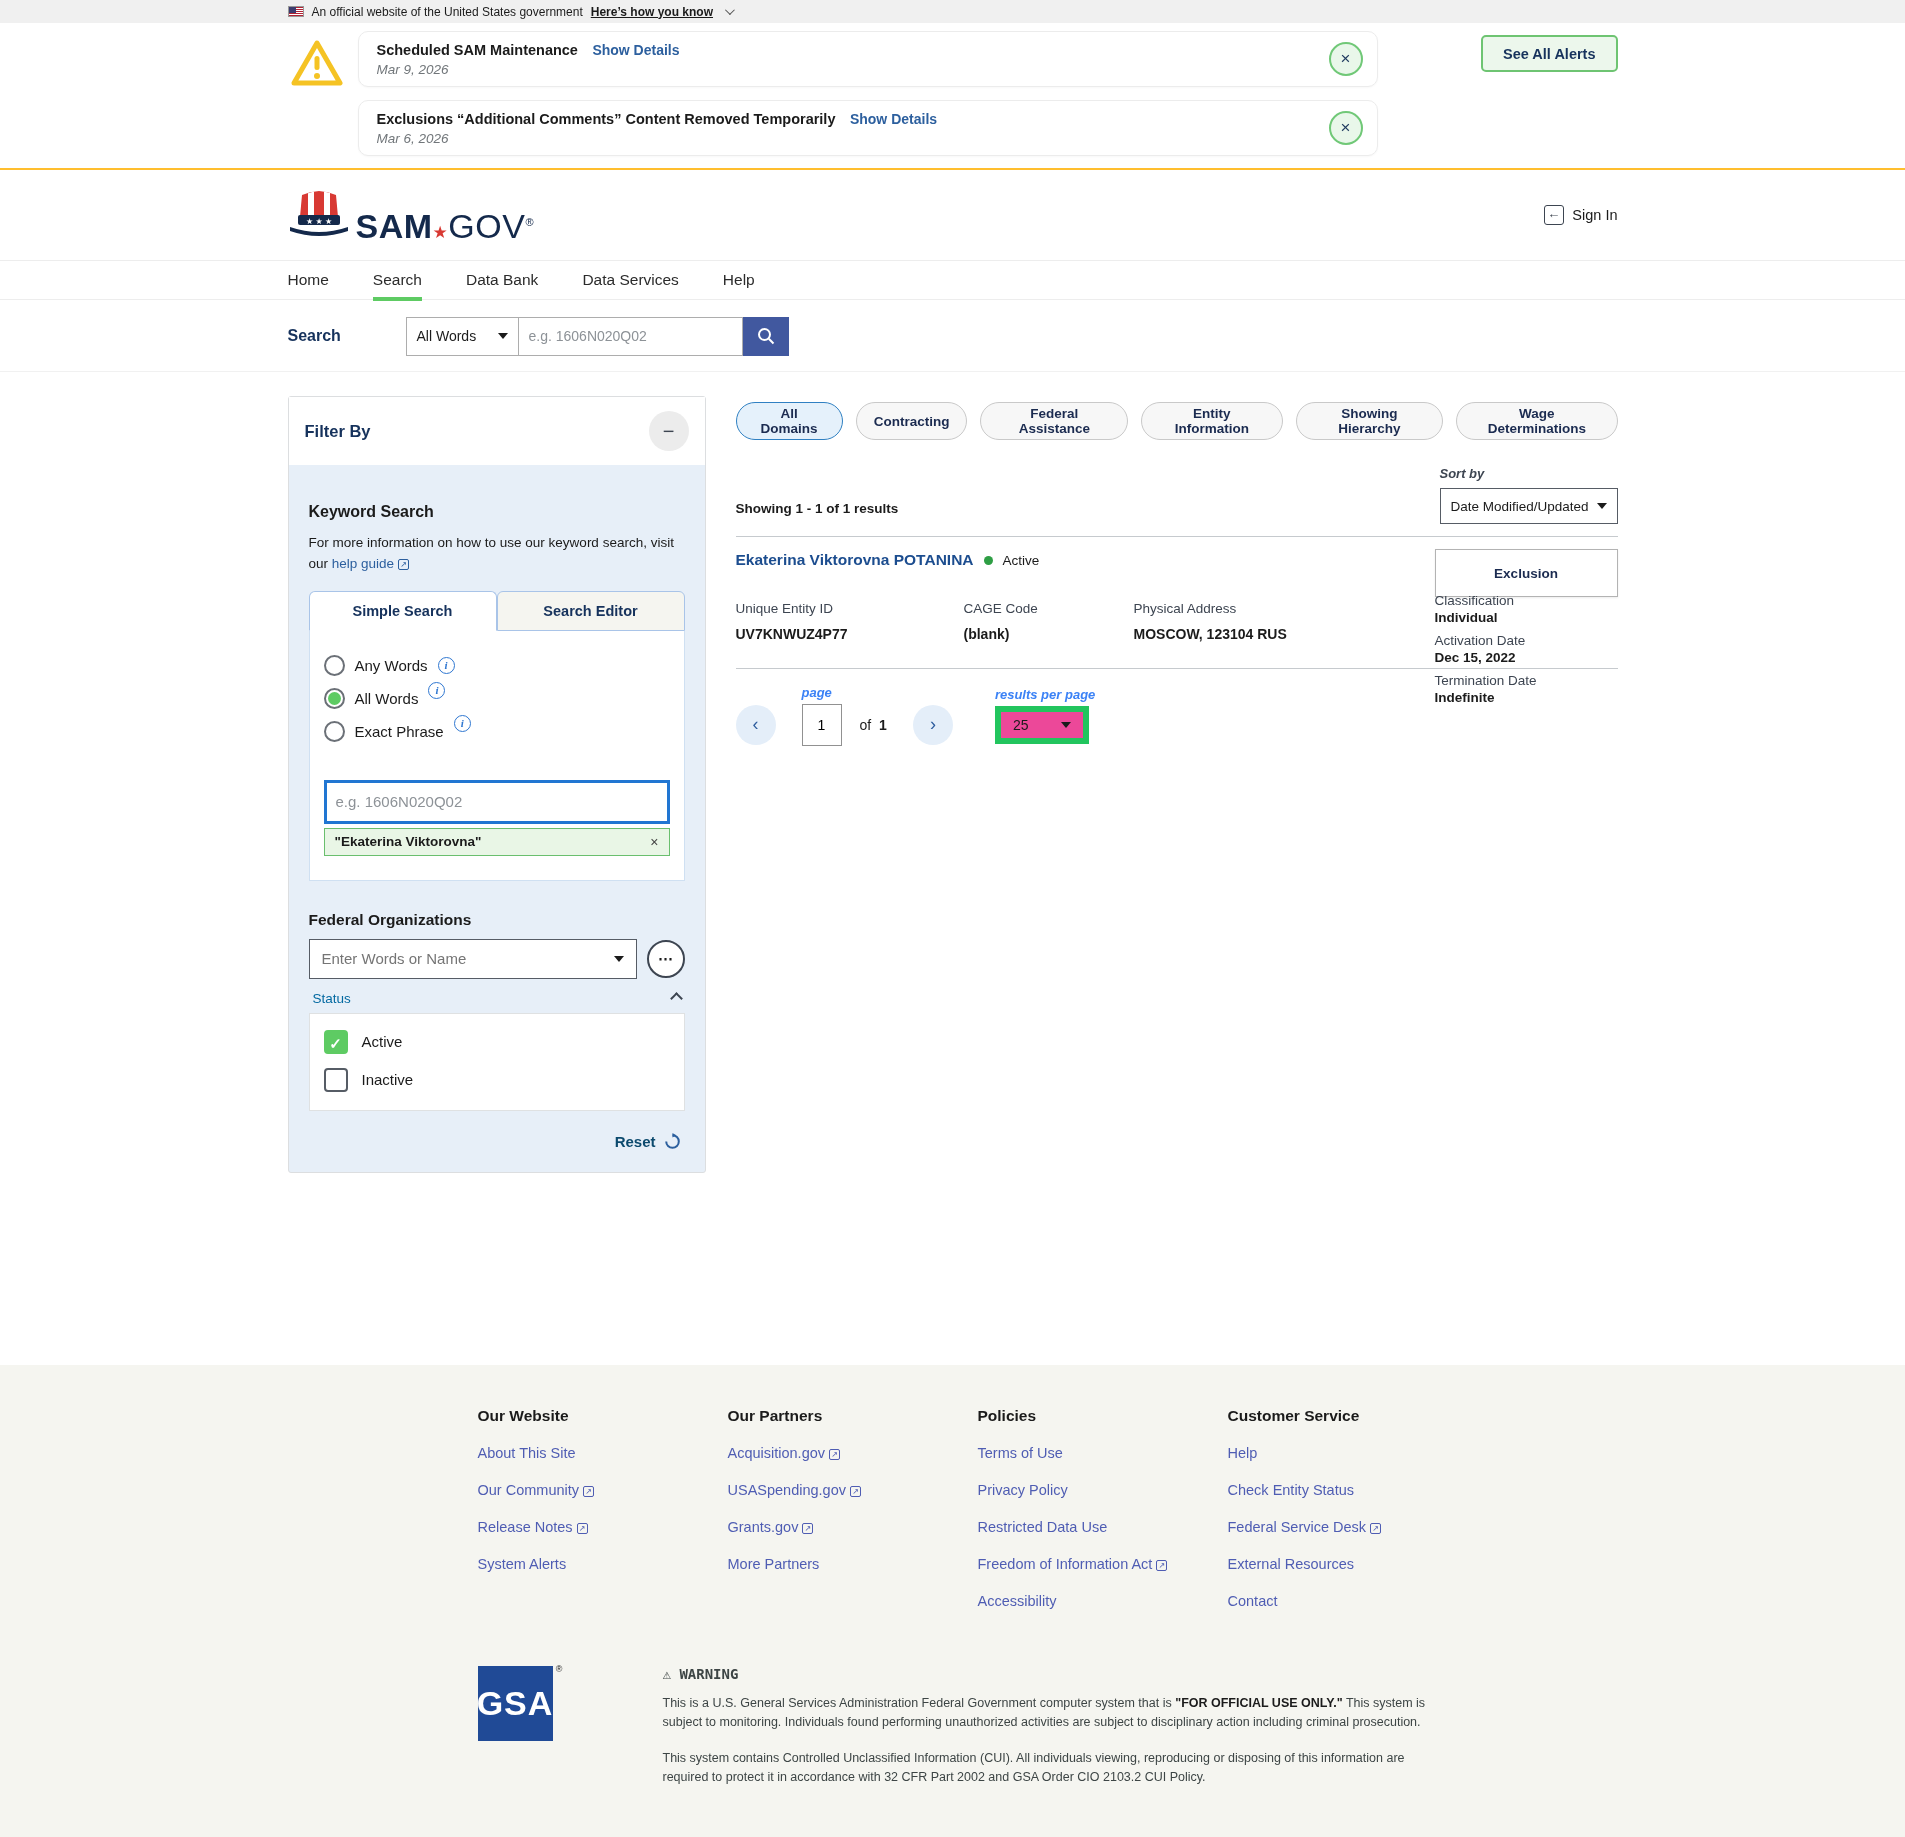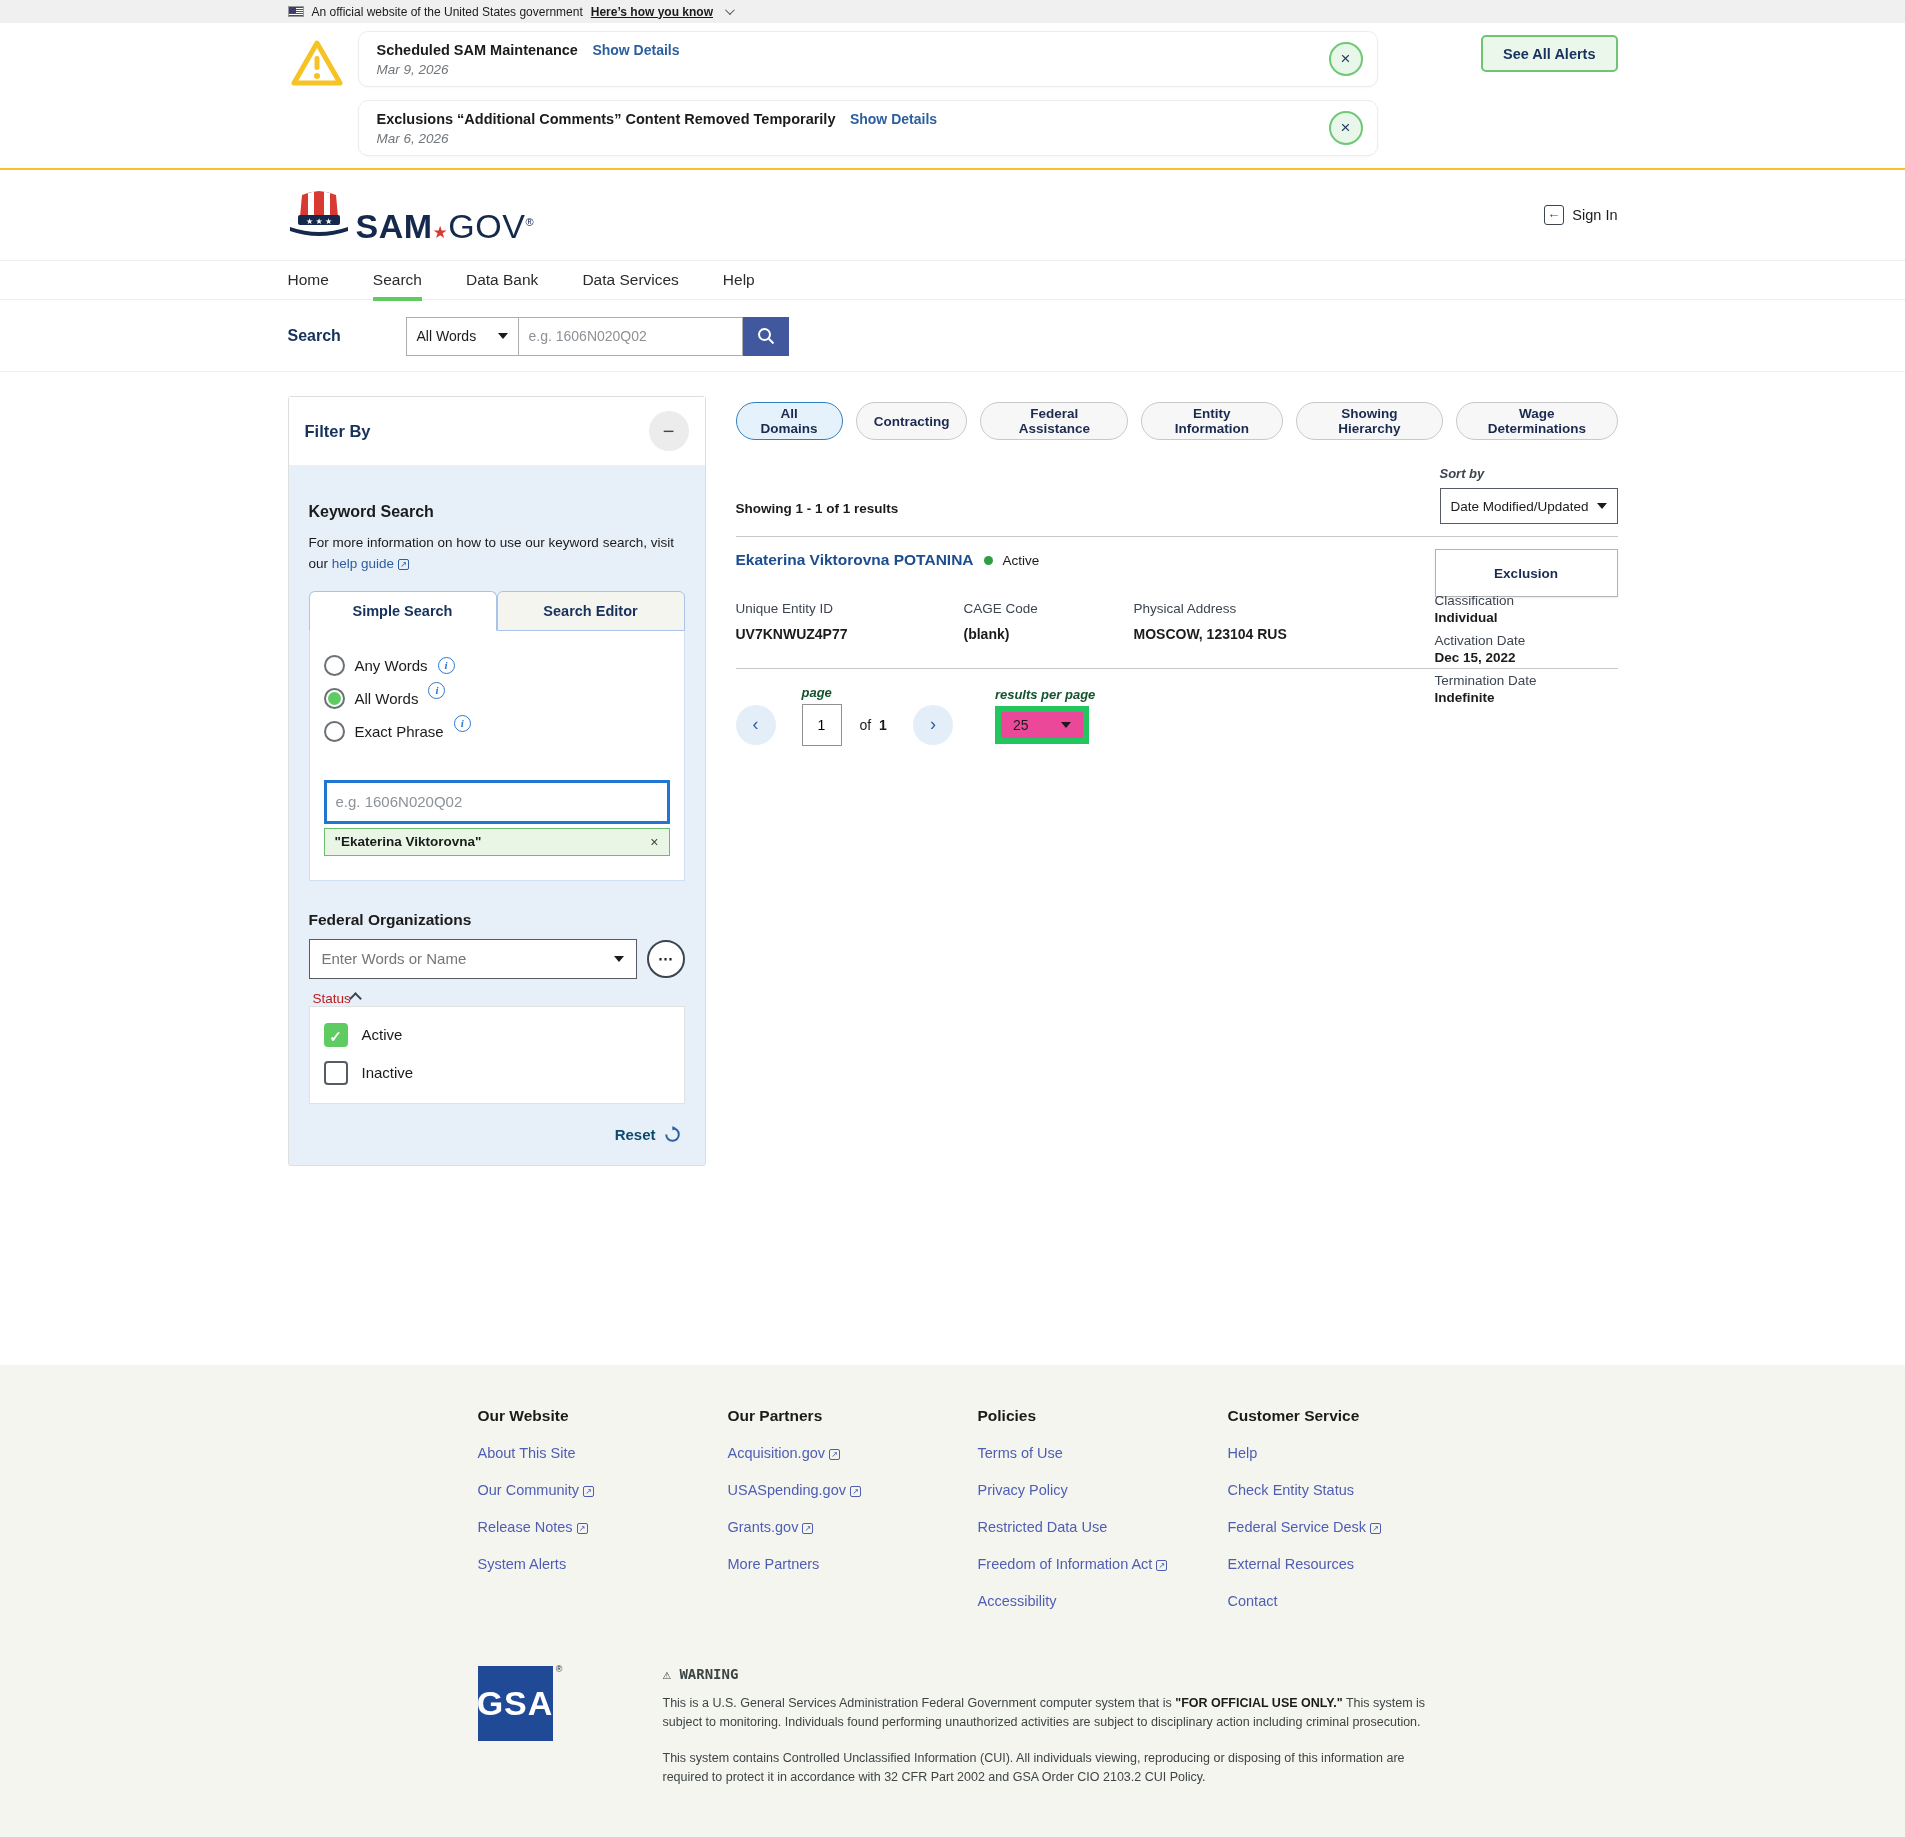--- a/index.html
+++ b/index.html
@@ -80,21 +80,21 @@
   .info-raise { position:relative; top:-8px; }
   .kw-input { width:100%; height:44px; border:3px solid #2176d2; padding:0 9px; font-size:15px; font-family:inherit; margin-top:26px; }
   .kw-input::placeholder { color:#8d9297; }
   .kw-tag { margin-top:4px; background:#e9f6e6; border:1px solid #6abf6e; display:flex; align-items:center; justify-content:space-between; padding:5px 10px; font-size:13.5px; }
   .kw-tag .tag-text { font-weight:bold; color:#1b1b1b; }
   .kw-tag .tag-x { color:#444; cursor:pointer; font-size:14px; }
   .fed-heading { font-size:15.5px; font-weight:bold; color:#1b1b1b; margin:30px 0 10px; }
   .fed-row { display:flex; align-items:center; gap:10px; }
   .fed-select { flex:1; height:40px; border:1px solid #565c65; background:#fff; display:flex; align-items:center; justify-content:space-between; padding:0 12px; font-size:15px; color:#757575; cursor:pointer; }
   .more-btn { width:38px; height:38px; border-radius:50%; border:2px solid #3d4551; background:#fff; font-size:15px; font-weight:bold; color:#1b1b1b; cursor:pointer; line-height:1; flex:none; }
-  .status-row { display:flex; align-items:center; justify-content:flex-start; padding:12px 4px 0; font-size:13.5px; color:#b91c1c; }
+  .status-row { display:flex; align-items:center; justify-content:space-between; padding:12px 4px 7px; font-size:13.5px; color:#0369a1; }
   .chev-up { width:9px; height:9px; border-left:2px solid #3d4551; border-top:2px solid #3d4551; transform:rotate(45deg); cursor:pointer; }
   .status-box { background:#fff; border:1px solid #dfe1e2; padding:16px 14px; }
   .check-row { display:flex; align-items:center; gap:14px; font-size:15px; margin-bottom:14px; }
   .check-row:last-child { margin-bottom:2px; }
   .checkbox { width:24px; height:24px; border-radius:4px; border:2px solid #565c65; background:#fff; flex:none; cursor:pointer; }
   .checkbox.checked { background:#5ecb63; border-color:#5ecb63; color:#fff; font-size:15px; font-weight:bold; text-align:center; line-height:24px; }
   .reset-row { display:flex; justify-content:flex-end; align-items:center; gap:8px; padding:22px 4px 2px; }
   .reset-link { color:#0c4a6e; font-weight:bold; font-size:15px; text-decoration:none; }
 
   
@@ -119,21 +119,21 @@
   .field-label { font-size:13.5px; color:#3d4551; }
   .field-value { font-size:14px; font-weight:bold; color:#1b1b1b; margin-top:10px; }
   .excl-btn { position:absolute; right:0; top:12px; width:183px; height:48px; background:#fff; border:1px solid #b3b3b3; font-size:13.5px; font-weight:bold; color:#1b2b50; cursor:pointer; font-family:inherit; box-shadow:0 1px 2px rgba(0,0,0,0.08); }
   .meta-col { position:absolute; right:0; top:56px; width:183px; }
   .meta-pair { margin-bottom:8px; }
   .meta-label { font-size:13.5px; color:#3d4551; }
   .meta-value { font-size:13.5px; font-weight:bold; color:#1b1b1b; margin-top:2px; }
   .pagination { display:flex; align-items:center; margin-top:16px; }
   .pg-circle { width:40px; height:40px; border-radius:50%; background:#e4eef9; border:none; color:#2e5d9e; font-size:18px; cursor:pointer; margin-top:18px; }
   .pg-block { margin:0 18px 0 26px; }
-  .pg-label { font-size:13px; font-style:italic; font-weight:bold; color:#14532d; margin-bottom:4px; }
+  .pg-label { font-size:13px; font-style:italic; font-weight:bold; color:#3b82f6; margin-bottom:4px; }
   .pg-input { width:40px; height:42px; border:1px solid #919191; text-align:center; font-size:14px; font-family:inherit; }
   .pg-of { font-size:14px; margin:18px 26px 0 0; }
   .pg-of b { margin-left:4px; }
   .rpp-block { margin-left:42px; }
   .rpp-select { width:94px; height:38px; border:6px solid #22c55e; background:#ec4899; display:flex; align-items:center; justify-content:space-between; padding:0 12px; font-size:14px; cursor:pointer; }
 
   
   .site-footer { background:#f5f5f0; padding:42px 0 0; }
   .footer-cols { display:flex; padding-left:190px; gap:0; }
   .fcol { width:250px; }

